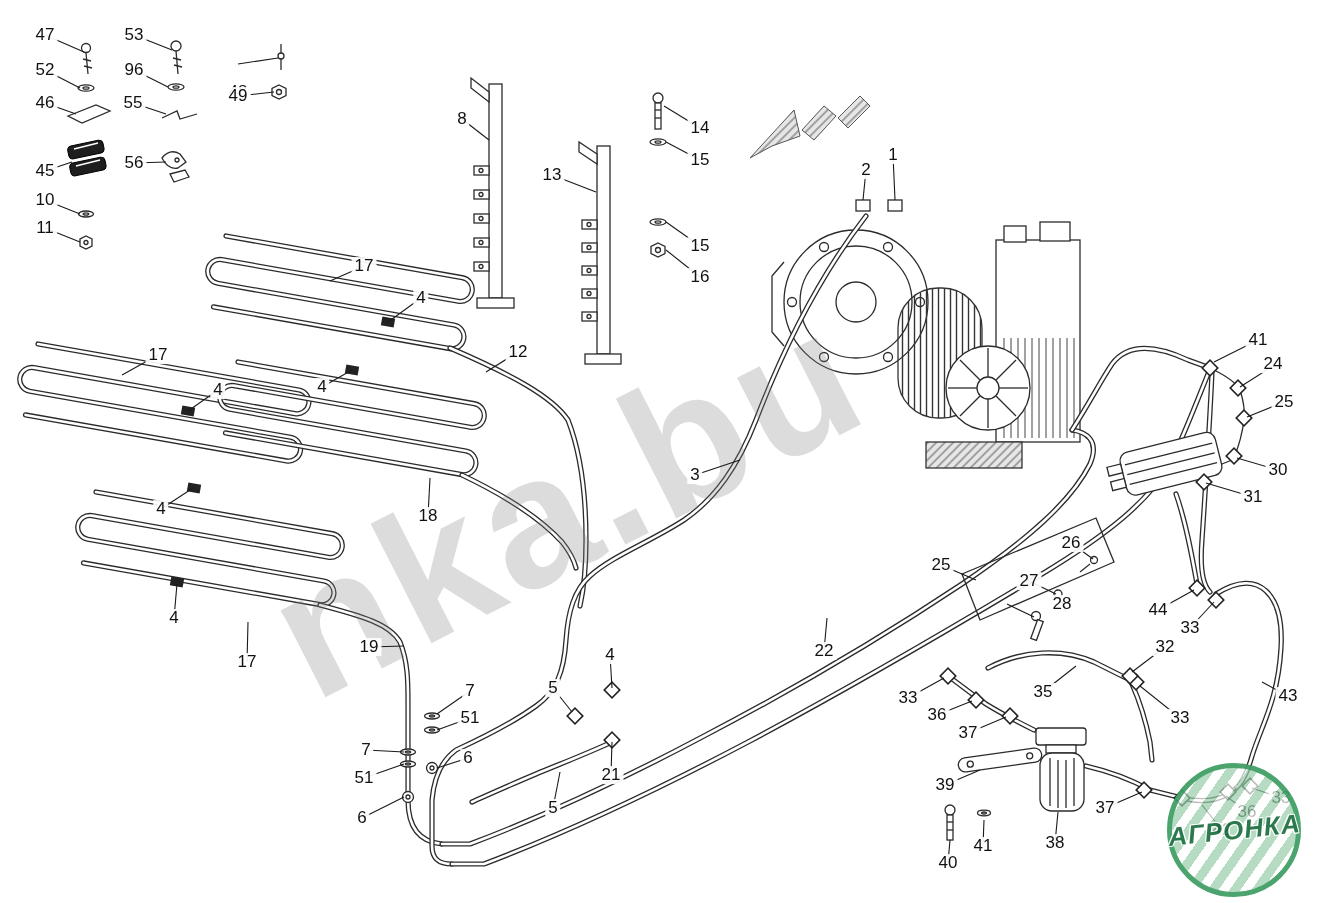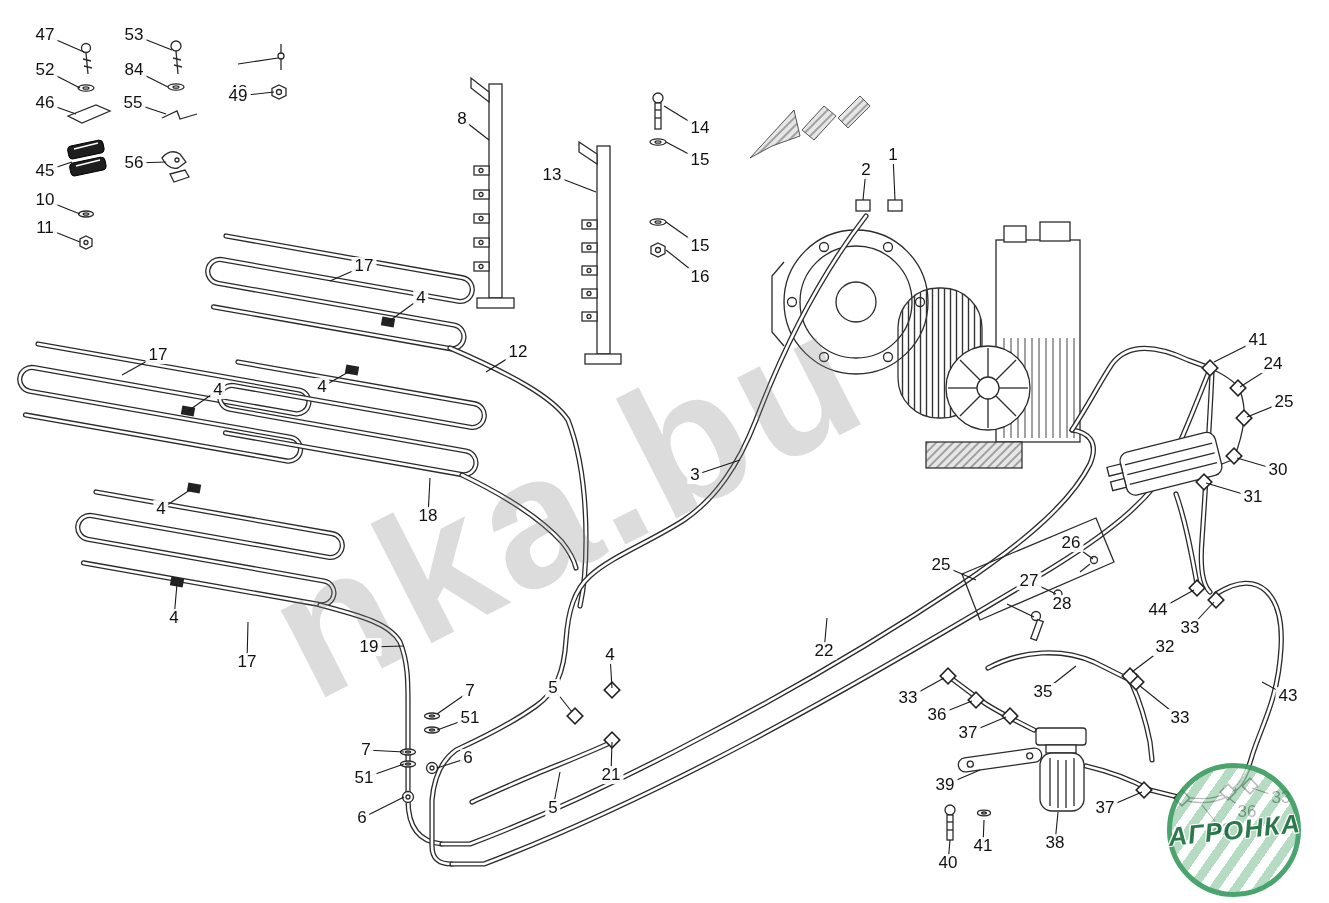--- a/index.html
+++ b/index.html
@@ -392,21 +392,21 @@
     </svg>
 
   <div class="callout-layer" id="callout-layer">
       <span class="callout" style="left: 45px; top: 35px;">47</span>
       <span class="callout" style="left: 45px; top: 70px;">52</span>
       <span class="callout" style="left: 45px; top: 103px;">46</span>
       <span class="callout" style="left: 45px; top: 171px;">45</span>
       <span class="callout" style="left: 45px; top: 200px;">10</span>
       <span class="callout" style="left: 45px; top: 228px;">11</span>
       <span class="callout" style="left: 134px; top: 35px;">53</span>
-      <span class="callout" style="left: 134px; top: 70px;">84</span>
+      <span class="callout" style="left: 134px; top: 70px;">96</span>
       <span class="callout" style="left: 133px; top: 103px;">55</span>
       <span class="callout" style="left: 134px; top: 163px;">56</span>
       <span class="callout" style="left: 238px; top: 64px; margin-top: 28px;">48</span>
       <span class="callout" style="left: 238px; top: 96px;">49</span>
       <span class="callout" style="left: 462px; top: 119px;">8</span>
       <span class="callout" style="left: 552px; top: 175px;">13</span>
       <span class="callout" style="left: 700px; top: 128px;">14</span>
       <span class="callout" style="left: 700px; top: 160px;">15</span>
       <span class="callout" style="left: 700px; top: 246px;">15</span>
       <span class="callout" style="left: 700px; top: 277px;">16</span>

